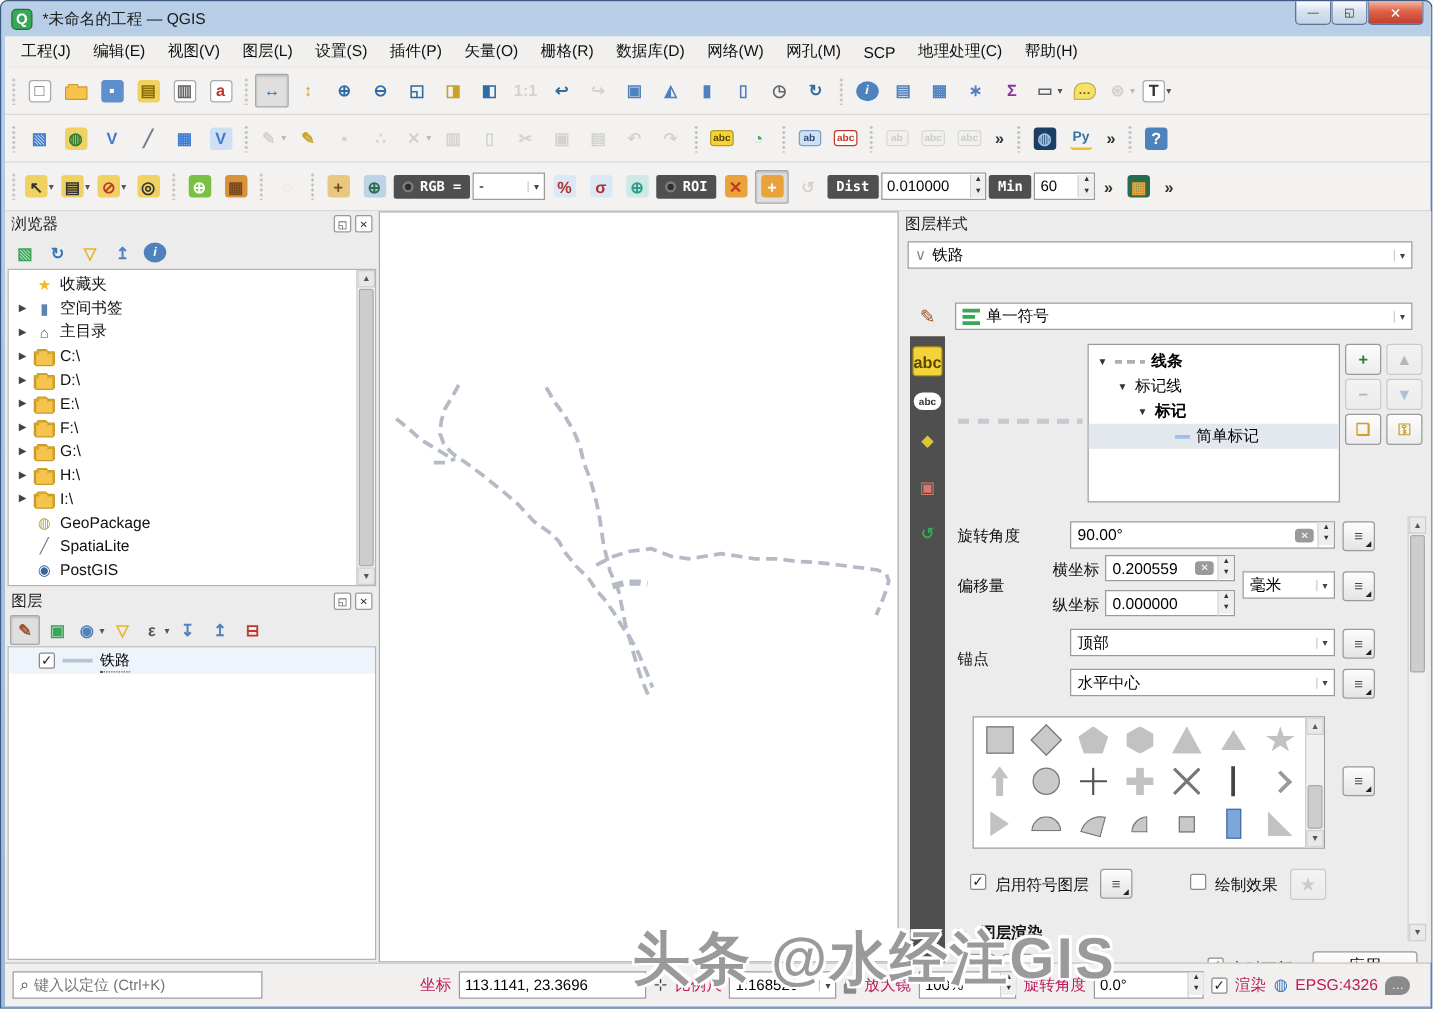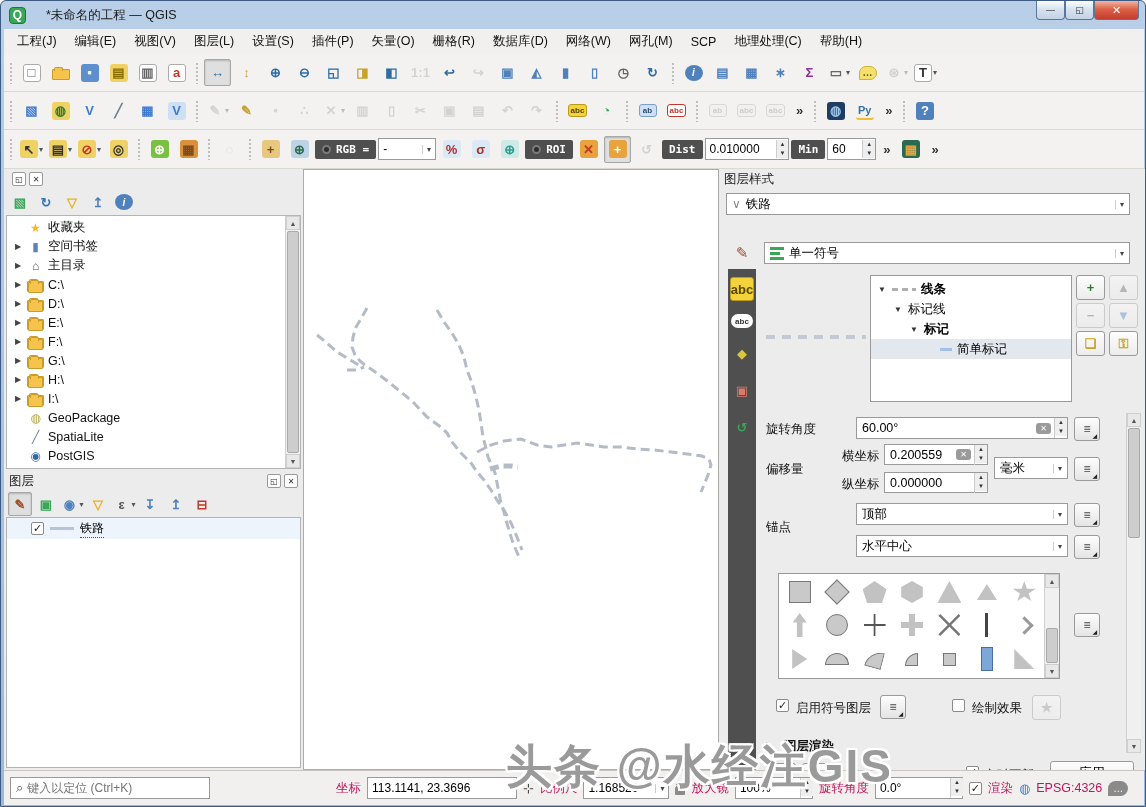--- a/index.html
+++ b/index.html
@@ -3,21 +3,21 @@
 <meta charset="utf-8">
 <style>
 * { box-sizing: border-box; margin:0; padding:0; }
 body { font-family:"Liberation Sans","DejaVu Sans",sans-serif; font-size:12px; background:#fff; }
 .win { position:relative; width:1146px; height:807px; background:linear-gradient(#b9cfe8,#9cb8da);
   border:1px solid #3c5a82; border-radius:6px 6px 0 0; overflow:hidden; }
 
 #titlebar { position:absolute; left:0; top:0; width:1146px; height:28px; display:flex; align-items:center; padding-left:8px; }
 .qlogo { width:17px; height:17px; border-radius:4px; background:#3aa657; color:#fff; font-weight:bold;
   display:flex; align-items:center; justify-content:center; font-size:12px; border:1px solid #20733a; }
-#win-title { margin-left:20px; color:#1a1a1a; font-size:12.5px; }
+#win-title { margin-left:8px; color:#1a1a1a; font-size:12.5px; }
 #winbtns { position:absolute; right:8px; top:0; display:flex; }
 .wbtn { width:29px; height:19px; border:1px solid #5d7596; border-top:none; background:linear-gradient(#fdfefe,#d7e2ef 45%,#c3d3e6);
   border-radius:0 0 4px 4px; font-size:9px; color:#333; display:flex; align-items:center; justify-content:center; }
 .wbtn.close { width:45px; background:linear-gradient(#f2b5a4,#dd6247 45%,#c43c2e); color:#fff; font-size:11px; font-weight:bold; }
 
 #menubar { position:absolute; left:3px; top:28px; width:1140px; height:26px; background:#f1f0ee; border-bottom:1px solid #d4d0c8;
   display:flex; align-items:center; list-style:none; padding-left:4px; }
 #menubar li { padding:4px 9px; color:#111; font-size:12.5px; cursor:default; }
 
 .toolbar { position:absolute; left:3px; width:1140px; height:38px; background:#f3f2f0; border-bottom:1px solid #dcd9d4;
@@ -462,20 +462,21 @@
       <button class="tbtn">
         <span class="tic" style="color: rgb(232, 163, 61); background: rgb(42, 107, 79);">▦</span>
       </button>
       <span class="tovf">»</span>
     </div>
 
   <div id="workspace">
 
     <div class="panel" id="browser-panel">
       <div class="phead">
+        <span class="pt">浏览器</span>
         <span class="pbtn">◱</span>
         <span class="pbtn">✕</span>
       </div>
       <div class="ptools" id="browser-tools">
           <button class="tbtn">
             <span class="tic" style="color: rgb(58, 166, 87);">▧</span>
           </button>
           <button class="tbtn">
             <span class="tic" style="color: rgb(56, 117, 181);">↻</span>
           </button>
@@ -687,21 +688,21 @@
           </div>
         <button class="sybtn" style="left:356px;top:86px;color:#2e7d32">+</button>
         <button class="sybtn disabled" style="left:389px;top:86px;color:#666">▲</button>
         <button class="sybtn disabled" style="left:356px;top:114px;color:#666">−</button>
         <button class="sybtn disabled" style="left:389px;top:114px;color:#4f81bd">▼</button>
         <button class="sybtn" style="left:356px;top:142px;color:#c9a227">❏</button>
         <button class="sybtn" style="left:389px;top:142px;color:#c9a227">⚿</button>
 
         <span class="fldlabel" style="left:46px;top:232px">旋转角度</span>
         <div class="field" style="left:136px;top:228px;width:212px">
-          <span class="val">60.00°</span>
+          <span class="val">90.00°</span>
           <span class="clearbtn">✕</span>
           <span class="fspin">
               <span>▲</span>
               <span>▼</span>
             </span>
         </div>
         <div class="ddbtn" style="left:354px;top:228px">≡</div>
 
         <span class="fldlabel" style="left:46px;top:272px">偏移量</span>
         <span class="fldlabel" style="left:122px;top:259px">横坐标</span>

